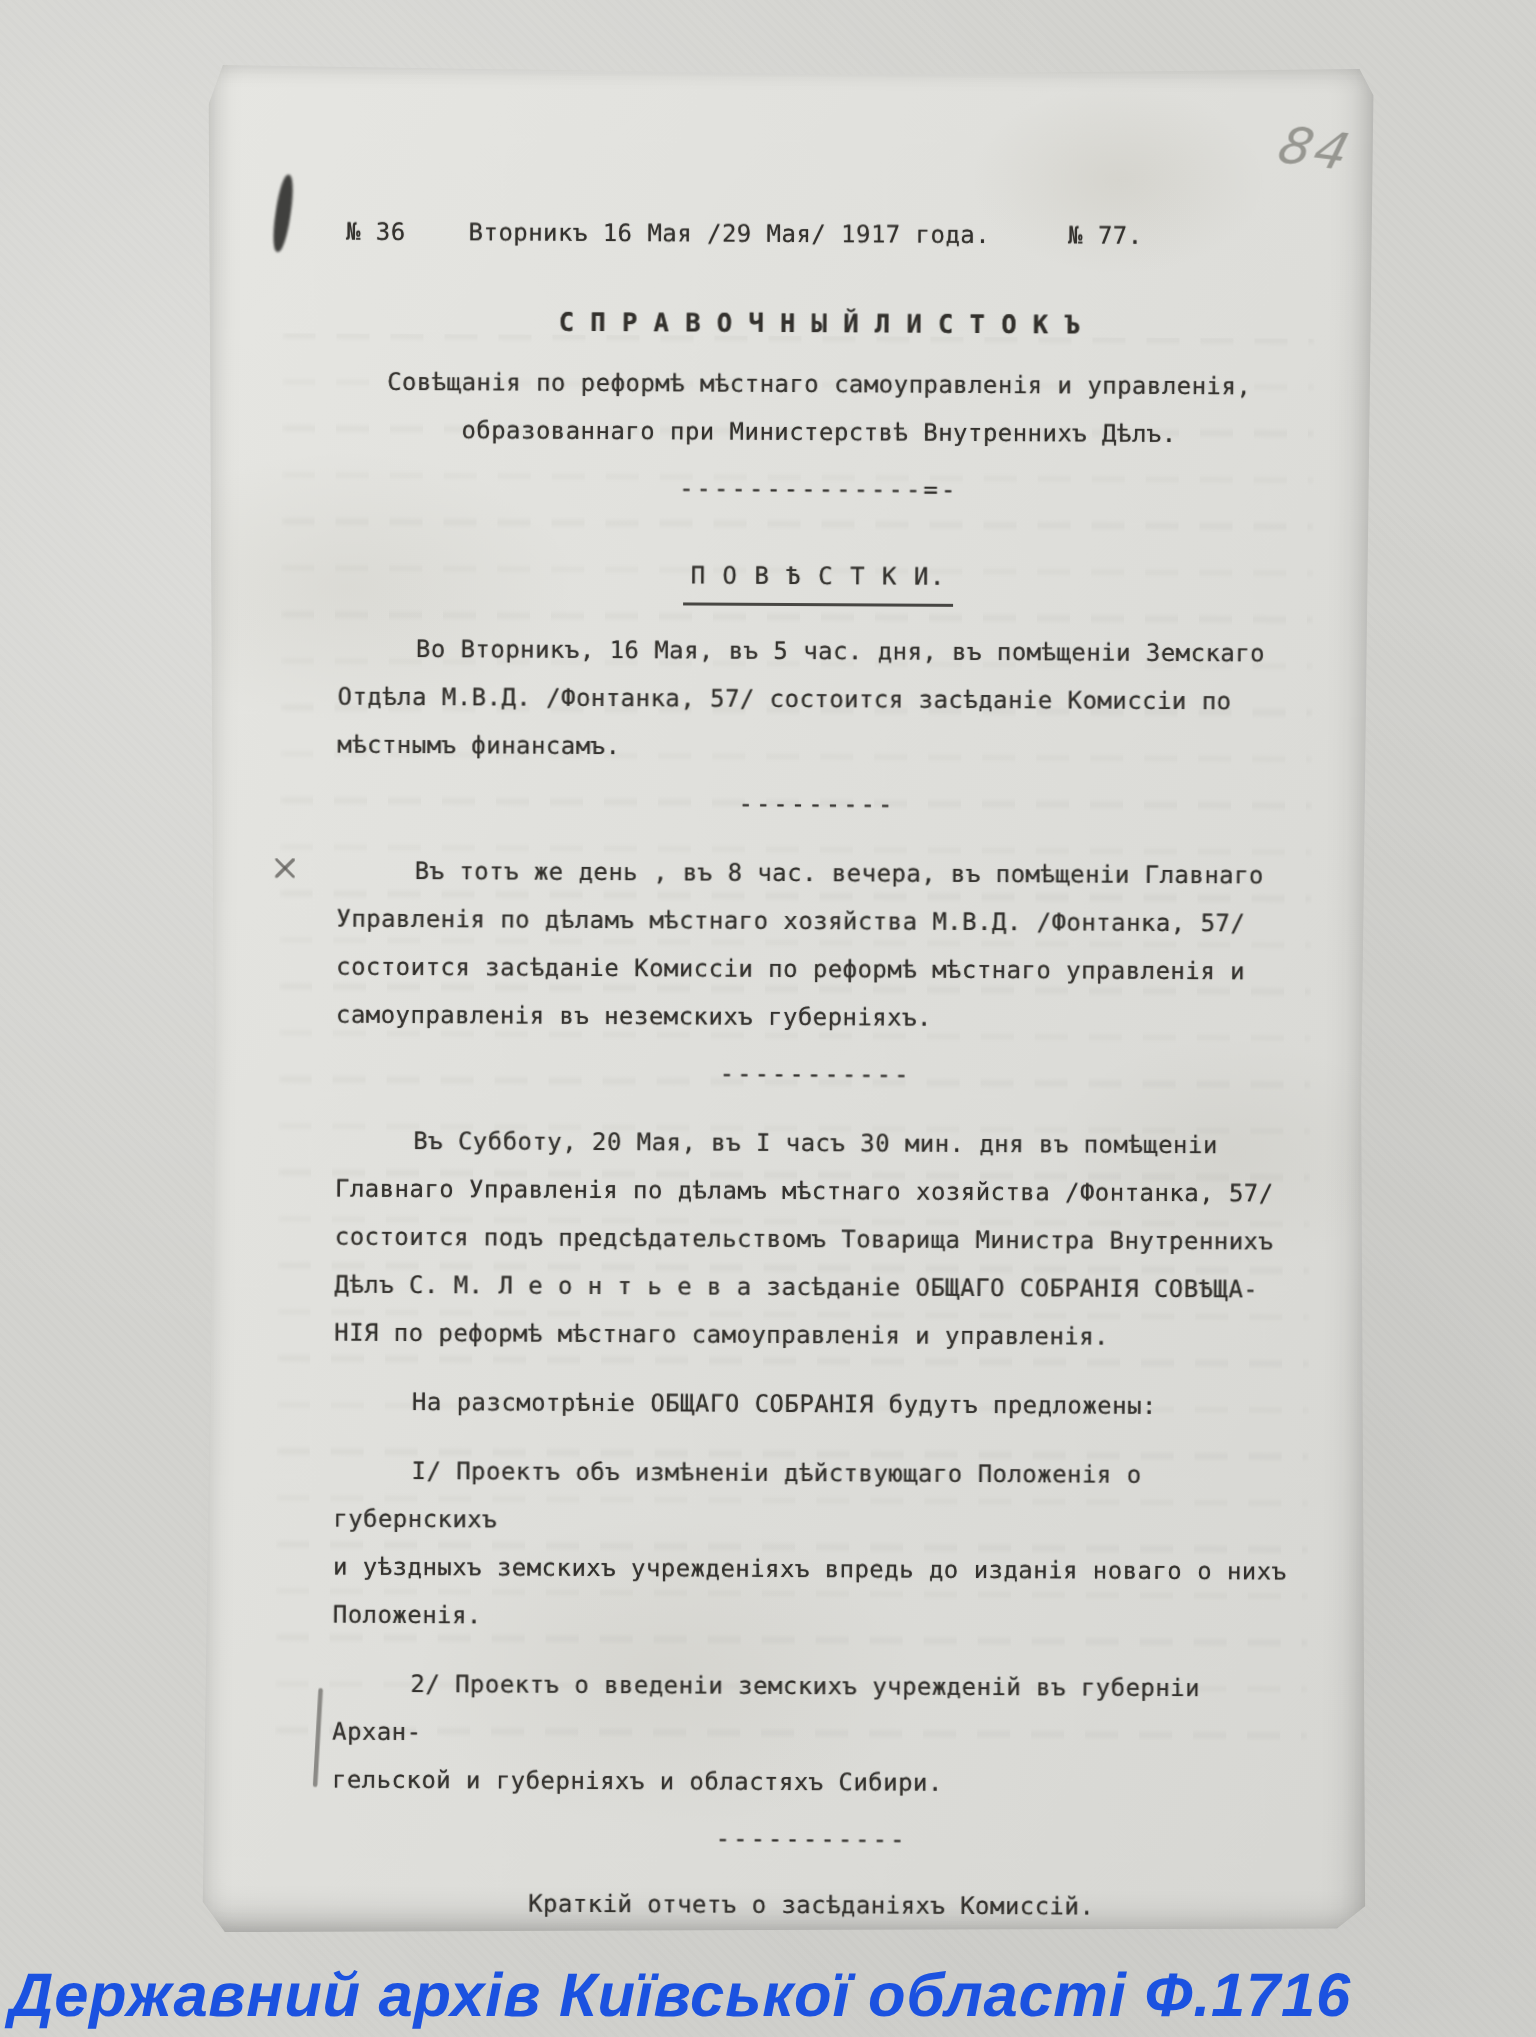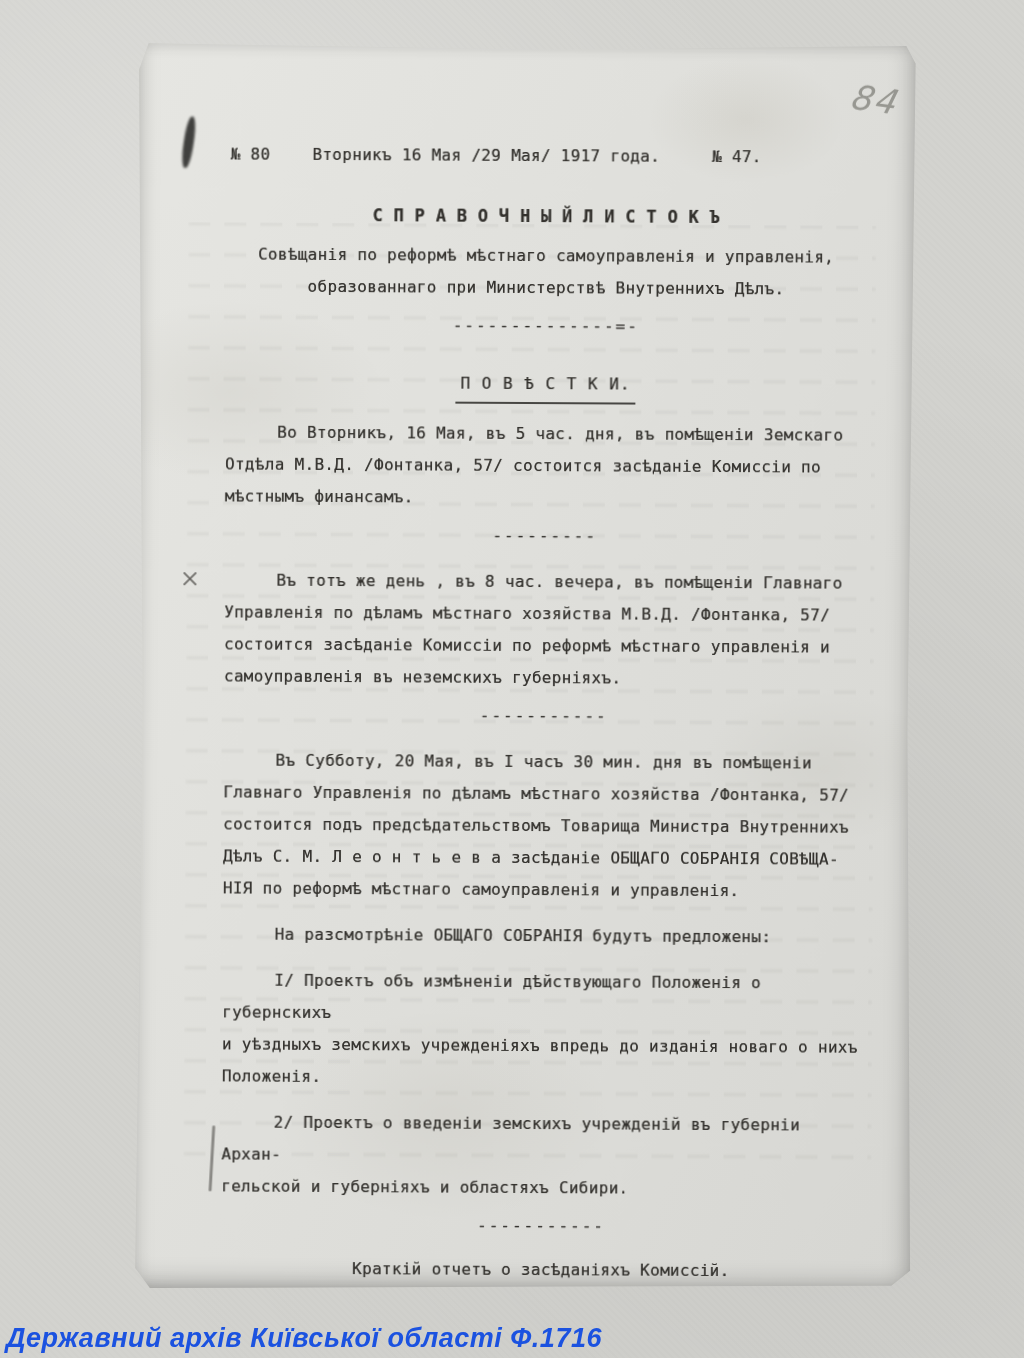--- a/index.html
+++ b/index.html
@@ -76,40 +76,40 @@
   .agenda{text-align:center;margin:26px 0 4px;}
   .agenda-text{
     display:inline-block;font-weight:normal;letter-spacing:1px;
     border-bottom:2px solid rgba(45,43,40,.85);padding:0 5px 2px;
   }
   .para{margin:14px 0 0;white-space:pre-line;text-indent:52px;}
   .report{margin:12px 0 0;text-align:center;}
   .caption{
     position:absolute;left:6px;bottom:4px;width:1014px;
     font-family:"Liberation Sans","DejaVu Sans",sans-serif;
-    font-weight:700;font-style:italic;font-size:27px;letter-spacing:.5px;
+    font-weight:700;font-style:italic;font-size:41px;letter-spacing:.5px;
     color:#1b52e0;white-space:nowrap;
   }
 </style>
 </head>
 <body>
 
 <div class="paper">
   <div class="edge-shade"></div>
   <div class="bleed"></div>
   <div class="blot"></div>
   <div class="scribble"></div>
   <div class="pencil-line"></div>
   <div class="pencil-note">84</div>
 
   <div class="content" style="color: rgb(51, 49, 45);">
     <div class="header-row">
-      <span class="header-num-left">№ 80</span>
+      <span class="header-num-left">№ 36</span>
       <span class="header-date">Вторникъ 16 Мая /29 Мая/ 1917 года.</span>
-      <span class="header-num-right">№ 47.</span>
+      <span class="header-num-right">№ 77.</span>
     </div>
 
     <div class="title">С П Р А В О Ч Н Ы Й   Л И С Т О К Ъ</div>
     <div class="subtitle">Совѣщанія по реформѣ мѣстнаго  самоуправленія  и управленія,
 образованнаго при Министерствѣ Внутреннихъ Дѣлъ.</div>
     <div class="divider">--------------=-</div>
 
     <div class="agenda">
       <span class="agenda-text">П О В Ѣ С Т К И.</span>
     </div>

